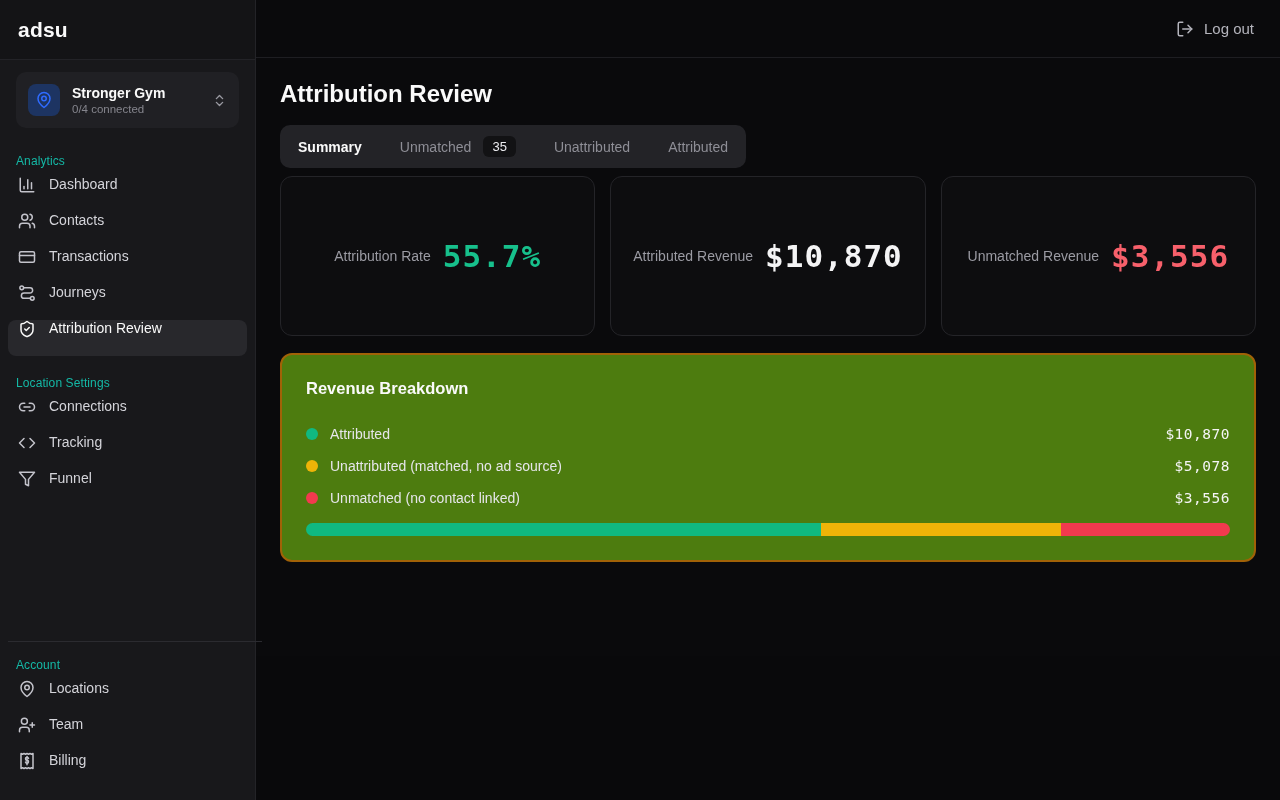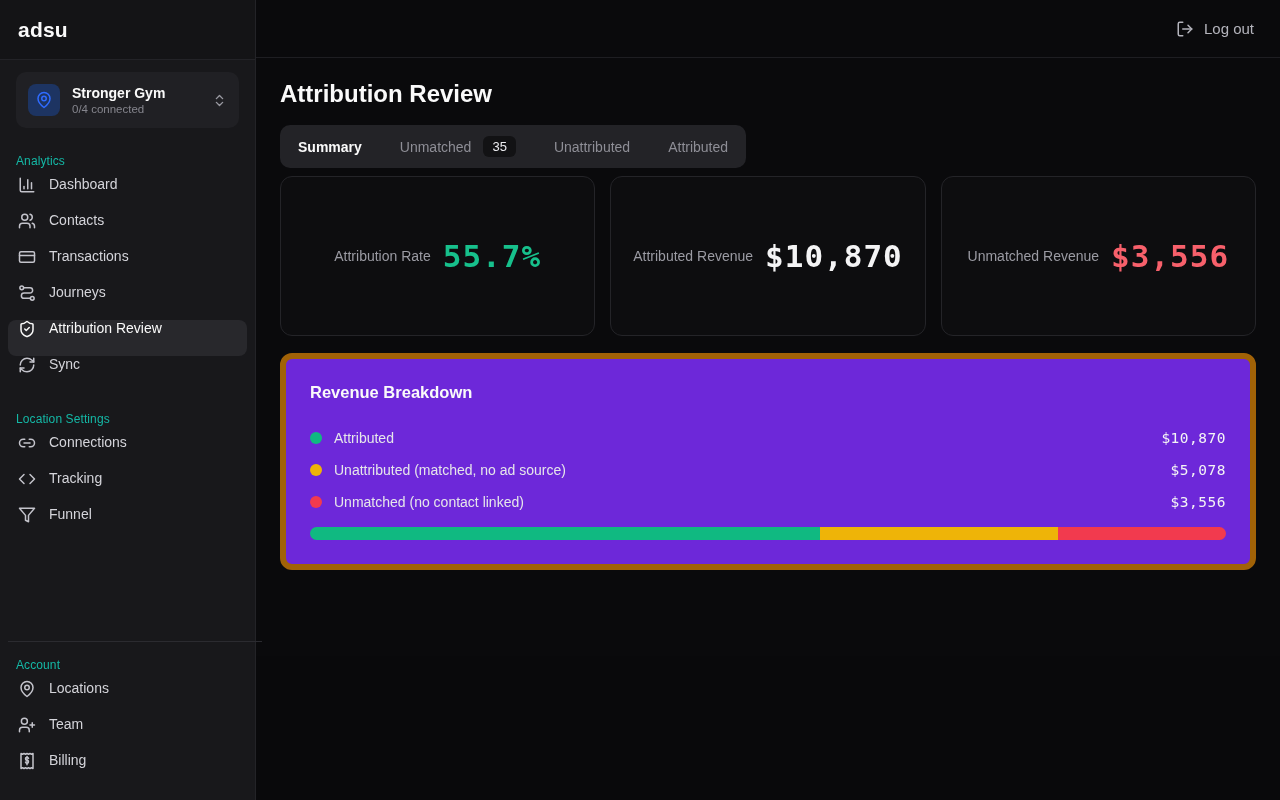--- a/index.html
+++ b/index.html
@@ -96,22 +96,22 @@
     background:#0d0d0f; display:flex; 
     align-items:center; justify-content:center; gap:12px;
   }
   .stat-label { font-size:14px; color:#9b9ba3; }
   .stat-value {
     font-family:"DejaVu Sans Mono", monospace;
     font-size:31px; font-weight:bold; letter-spacing:1px;
   }
 
   .breakdown {
-    margin-top:17px; border:6px solid #a16207; border-radius:12px;
-    background:#6d28d9; padding:24px; 
+    margin-top:17px; border:2px solid #a16207; border-radius:12px;
+    background:#4d7c0f; padding:24px; 
   }
   .breakdown-title { font-size:16.5px; font-weight:bold; color:#fafafa; }
   .breakdown-rows { margin-top:20px; }
   .bd-row { height:32px; display:flex; align-items:center; gap:12px; }
   .bd-dot { width:12px; height:12px; border-radius:50%; flex:none; }
   .bd-label { font-size:14px; color:#e6e6ea; flex:1; }
   .bd-value {
     font-family:"DejaVu Sans Mono", monospace;
     font-size:14.5px; color:#f4f4f5; letter-spacing:.5px;
   }
@@ -207,31 +207,20 @@
       <div class="nav-item active">
         <span class="ni-icon">
           <svg width="18" height="18" viewBox="0 0 24 24" fill="none" stroke="currentColor" stroke-width="2" stroke-linecap="round" stroke-linejoin="round">
               <path d="M20 13c0 5-3.5 7.5-7.66 8.95a1 1 0 0 1-.67-.01C7.5 20.5 4 18 4 13V6a1 1 0 0 1 1-1c2 0 4.5-1.2 6.24-2.72a1 1 0 0 1 1.52 0C14.51 3.81 17 5 19 5a1 1 0 0 1 1 1z"></path>
               <path d="m9 12 2 2 4-4"></path>
             </svg>
         </span>
         <span>Attribution Review</span>
       </div>
 
-      <div class="nav-item">
-        <span class="ni-icon">
-          <svg width="18" height="18" viewBox="0 0 24 24" fill="none" stroke="currentColor" stroke-width="2" stroke-linecap="round" stroke-linejoin="round">
-              <path d="M3 12a9 9 0 0 1 9-9 9.75 9.75 0 0 1 6.74 2.74L21 8"></path>
-              <path d="M21 3v5h-5"></path>
-              <path d="M21 12a9 9 0 0 1-9 9 9.75 9.75 0 0 1-6.74-2.74L3 16"></path>
-              <path d="M8 16H3v5"></path>
-            </svg>
-        </span>
-        <span>Sync</span>
-      </div>
 
       <div class="section-label">Location Settings</div>
 
       <div class="nav-item">
         <span class="ni-icon">
           <svg width="18" height="18" viewBox="0 0 24 24" fill="none" stroke="currentColor" stroke-width="2" stroke-linecap="round" stroke-linejoin="round">
               <path d="M9 17H7A5 5 0 0 1 7 7h2"></path>
               <path d="M15 7h2a5 5 0 1 1 0 10h-2"></path>
               <line x1="8" x2="16" y1="12" y2="12"></line>
             </svg>

